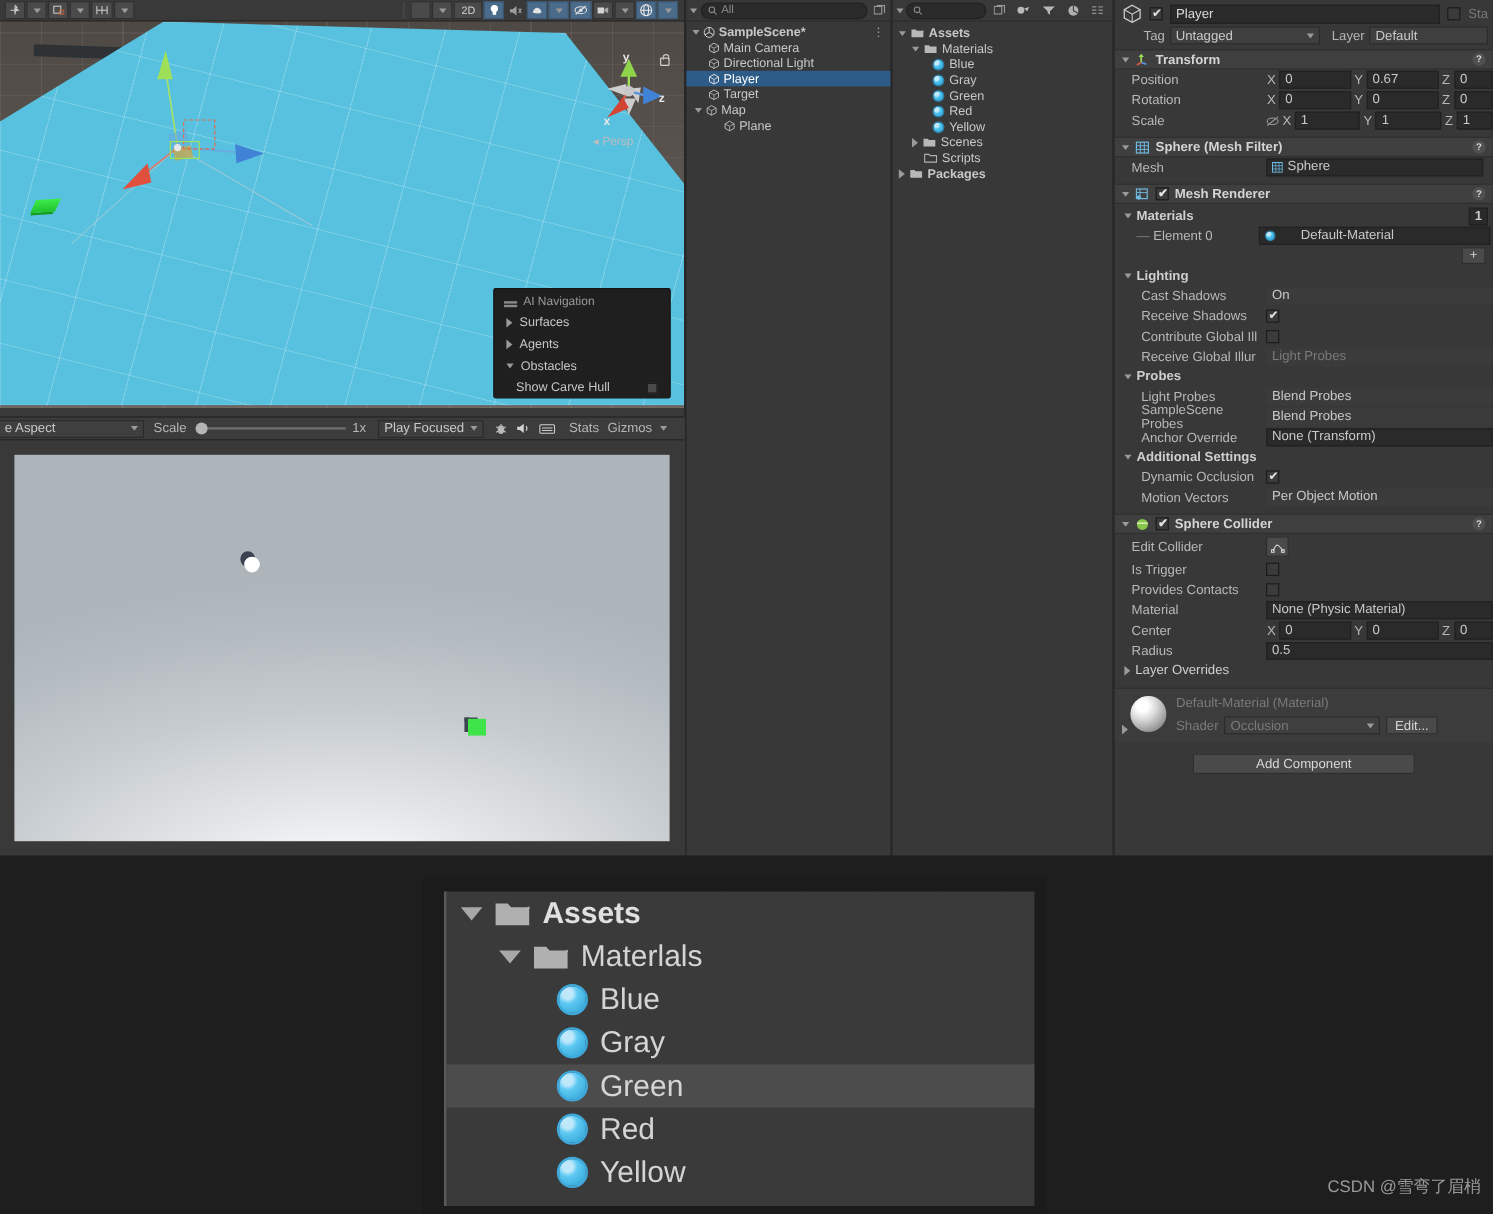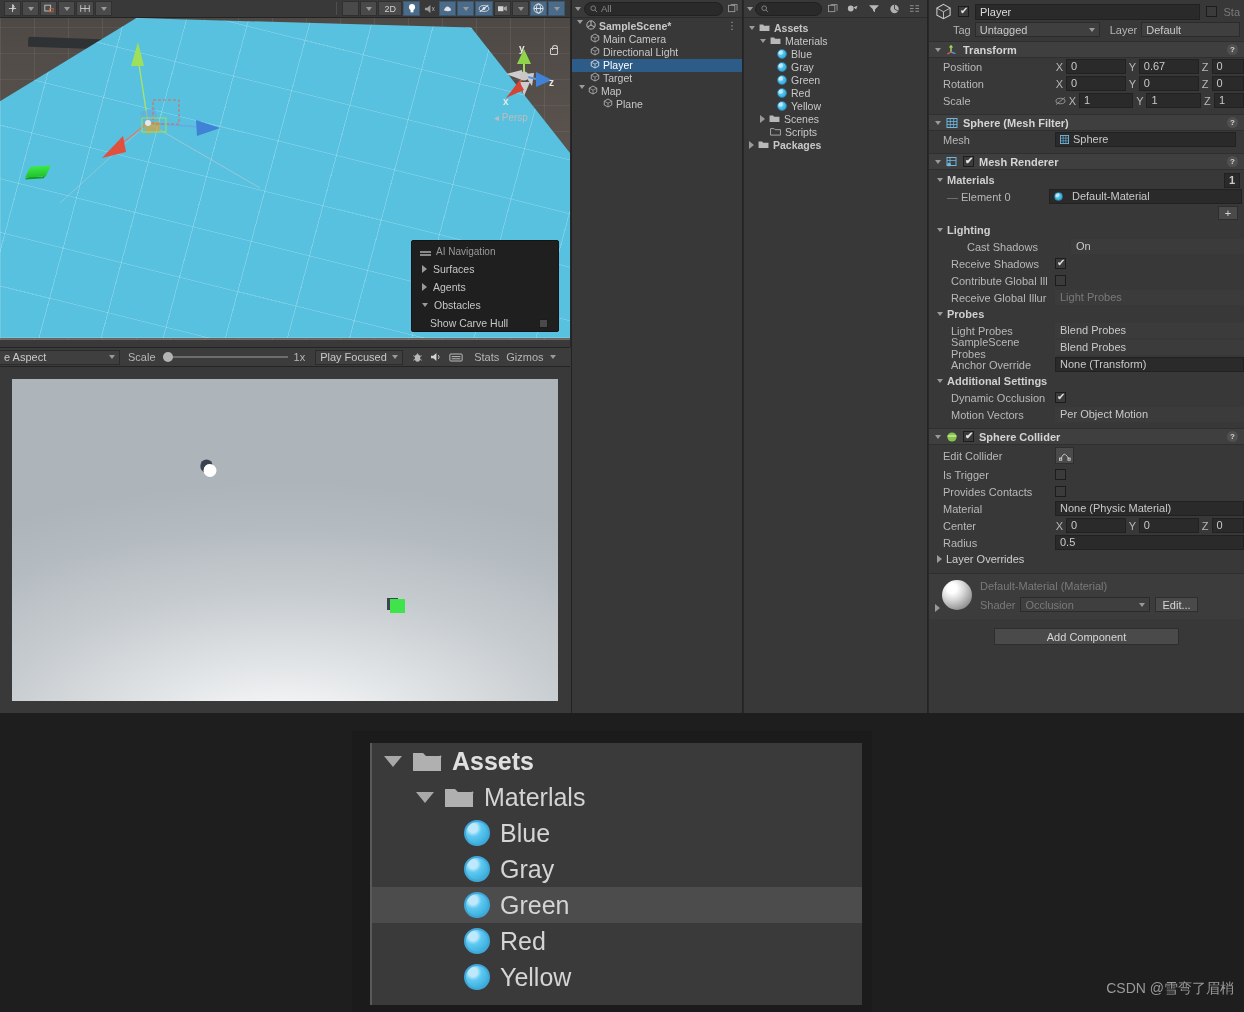--- a/index.html
+++ b/index.html
@@ -86,21 +86,21 @@
   .gSphere{ position:absolute; left:198px; top:458px; width:22px; height:22px; }
   .gCube{ position:absolute; left:385px; top:594px; }
 
   
   #hierarchy{ left:571px; top:0; width:172px; height:713px; background:#383838;
      border-left:1px solid #232323; border-right:1px solid #232323; }
   #hierHdr{ height:18px; background:#393939; display:flex; align-items:center; gap:3px;
      padding:0 3px; border-bottom:1px solid #2c2c2c; }
   .searchbox{ flex:1; height:14px; background:#2a2a2a; border:1px solid #212121; border-radius:7px;
      display:flex; align-items:center; gap:3px; padding:0 5px; font-size:9.5px; color:#8a8a8a; }
-  .hrow{ height:13px; display:flex; gap:3px; font-size:10.5px; color:#c8c8c8; padding-left:6px; white-space:nowrap;}
+  .hrow{ height:13px; display:flex; align-items:center; gap:3px; font-size:10.5px; color:#c8c8c8; padding-left:6px; white-space:nowrap;}
   .hrow.sel{ background:#2d5c88; color:#fff; }
   .cubeIcon{ width:10px;height:10px; flex:none; }
   .dots{ margin-left:auto; color:#a0a0a0; font-size:10px; letter-spacing:0; padding-right:5px;}
 
   
   #project{ left:744px; top:0; width:184px; height:713px; background:#383838;
      border-right:1px solid #232323; }
   #projHdr{ height:18px; background:#393939; display:flex; align-items:center; gap:2px;
      padding:0 3px; border-bottom:1px solid #2c2c2c; }
   .prow{ height:13px; display:flex; align-items:center; gap:4px; font-size:10.5px; color:#c8c8c8; white-space:nowrap;}
@@ -670,34 +670,34 @@
       <span class="help">?</span>
     </div>
     <div class="sectHdr" style="margin-top:2px">
       <span class="tri-sm"></span>
       <span>Materials</span>
       <span style="margin-left:auto;margin-right:4px" class="field">1</span>
     </div>
     <div class="prow2" style="padding-left:18px">
       <span style="color:#7e7e7e;width:14px">—</span>
       <span class="pl" style="width:88px">Element 0</span>
-      <span class="field" style="flex:1;margin-right:2px;display:flex;align-items:center;gap:9px">
+      <span class="field" style="flex:1;margin-right:2px;display:flex;align-items:center;gap:21px">
         <span class="matBall" style="width:9px;height:9px"></span>
         <span>Default-Material</span>
       </span>
     </div>
     <div style="display:flex;justify-content:flex-end;padding:1px 6px 2px 0">
       <span class="btn" style="width:20px;height:14px">+</span>
     </div>
 
     <div class="sectHdr">
       <span class="tri-sm"></span>
       <span>Lighting</span>
     </div>
-    <div class="prow2" style="padding-left:38px">
+    <div class="prow2" style="padding-left:22px">
       <span class="pl" style="width:104px">Cast Shadows</span>
       <span class="field flat" style="flex:1;margin-right:0">On</span>
     </div>
     <div class="prow2" style="padding-left:22px">
       <span class="pl" style="width:104px">Receive Shadows</span>
       <span class="chk on"></span>
     </div>
     <div class="prow2" style="padding-left:22px">
       <span class="pl" style="width:104px">Contribute Global Ill</span>
       <span class="chk"></span>

